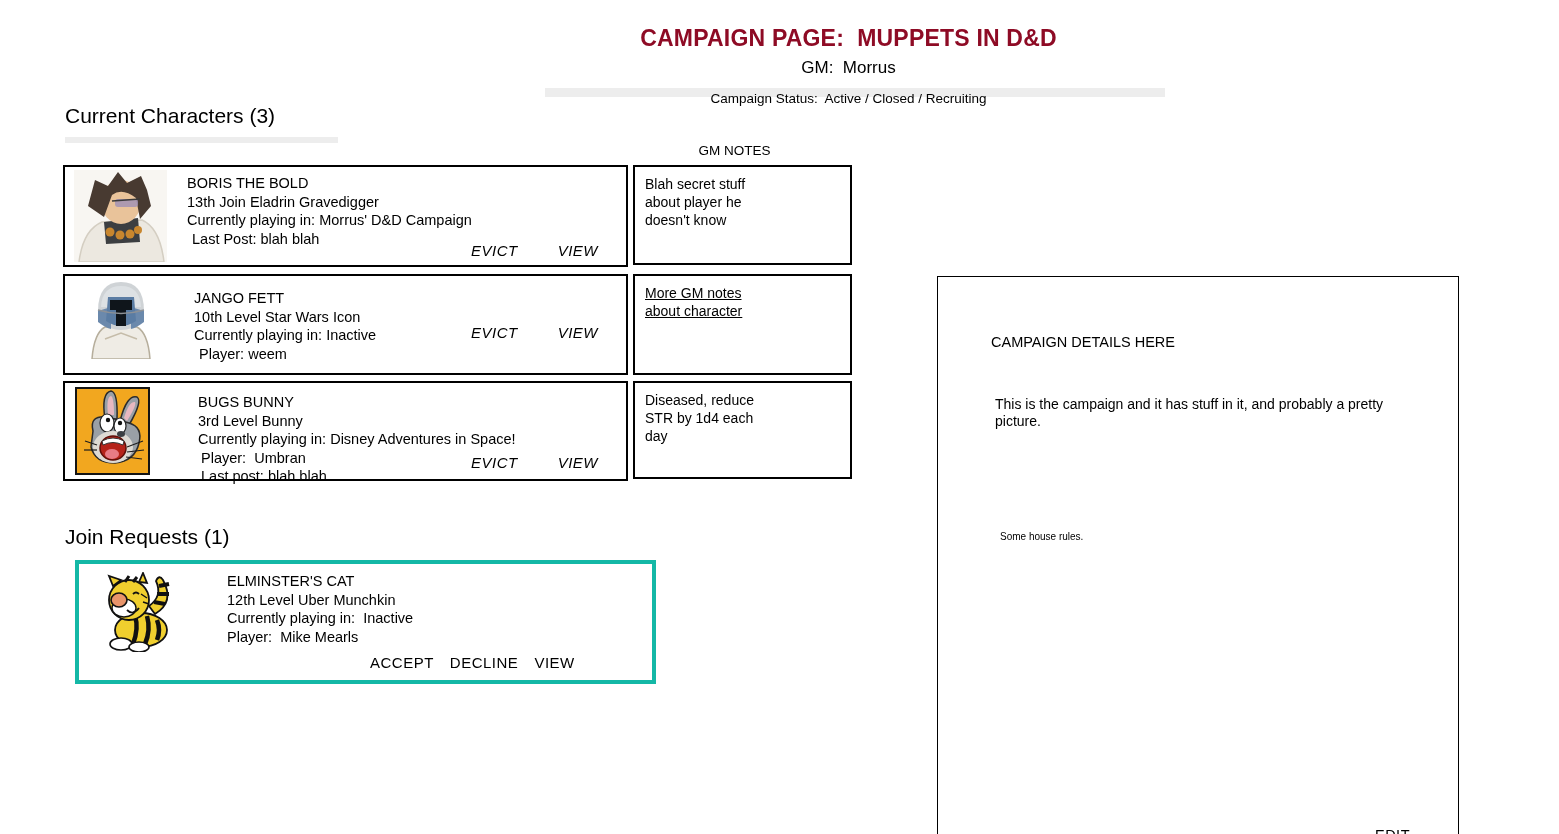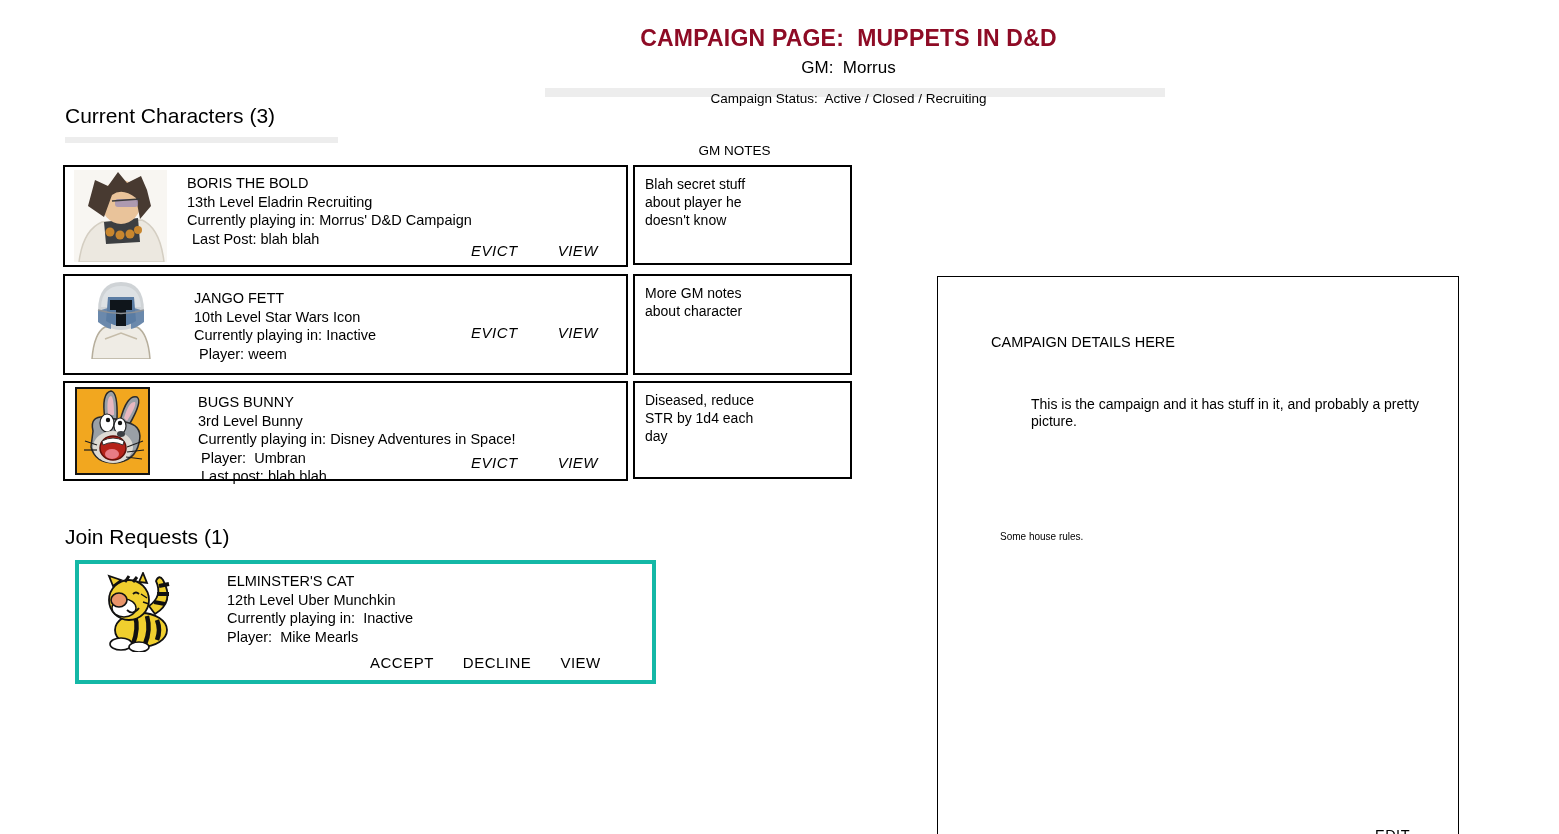--- a/index.html
+++ b/index.html
@@ -29,26 +29,26 @@
   .note-box{width:195px;border:2px solid #000;background:#fff;margin-left:5px;padding:8px 10px;font-size:14px;line-height:18px;box-sizing:content-box;}
   .note-text{width:128px;}
   .card-text{font-size:14.5px;line-height:18.5px;}
   .card-line{white-space:pre-wrap;}
   .actions{position:absolute;display:flex;gap:40px;font-size:15px;letter-spacing:.5px;font-style:italic;}
   .action{cursor:pointer;}
   .avatar{position:absolute;}
 
   
   .join-card{left:75px;top:560px;width:559px;height:116px;border:4px solid #14b8a6;position:relative;box-sizing:content-box;padding-left:14px;}
-  .join-actions{position:absolute;left:291px;bottom:9px;display:flex;gap:29px;font-size:15px;letter-spacing:.5px;}
+  .join-actions{position:absolute;left:291px;bottom:9px;display:flex;gap:16px;font-size:15px;letter-spacing:.5px;}
 
   
   .details-panel{left:937px;top:152px;width:520px;height:581px;border:1px solid #000;position:relative;box-sizing:content-box;}
   .details-title{position:absolute;left:53px;top:57px;font-size:14.5px;}
-  .details-desc{position:absolute;left:57px;top:119px;width:435px;font-size:14px;line-height:17px;margin-left:36px;}
+  .details-desc{position:absolute;left:57px;top:119px;width:435px;font-size:14px;line-height:17px;}
   .details-rules{position:absolute;left:62px;top:254px;font-size:10px;}
   .details-edit{position:absolute;right:48px;bottom:15px;font-size:14.5px;letter-spacing:.5px;cursor:pointer;}
 </style>
 </head>
 <body>
 
 <div class="abs header">
   <div class="page-title pre">CAMPAIGN PAGE:  MUPPETS IN D&amp;D</div>
   <div class="gm-line pre">GM:  Morrus</div>
   <div class="status-line">
@@ -74,21 +74,21 @@
         <rect x="41" y="29" width="23" height="8" rx="3" fill="#a293b4" opacity="0.85"></rect>
         <line x1="38" y1="31" x2="66" y2="29" stroke="#3a3a3a" stroke-width="1.5"></line>
         <circle cx="36" cy="62" r="4.5" fill="#c8862e"></circle>
           <circle cx="46" cy="65" r="4.5" fill="#c8862e"></circle>
         <circle cx="56" cy="64" r="4.5" fill="#c8862e"></circle>
           <circle cx="64" cy="60" r="4" fill="#c8862e"></circle>
       </svg>
     </span>
     <div class="card-text" style="padding:7px 0 0 122px;">
       <div class="card-line">BORIS THE BOLD</div>
-      <div class="card-line">13th Level Eladrin Recruiting</div>
+      <div class="card-line">13th Join Eladrin Gravedigger</div>
       <div class="card-line">Currently playing in: Morrus' D&amp;D Campaign</div>
       <div class="card-line" style="padding-left:5px;">Last Post: blah blah</div>
     </div>
     <div class="actions" style="right:28px;bottom:6px;">
       <span class="action">EVICT</span>
       <span class="action">VIEW</span>
     </div>
   </div>
   <div class="note-box" style="height:80px;">
     <div class="note-text">Blah secret stuff about player he doesn't know</div>
@@ -114,21 +114,21 @@
       <div class="card-line">JANGO FETT</div>
       <div class="card-line">10th Level Star Wars Icon</div>
       <div class="card-line">Currently playing in: Inactive</div>
       <div class="card-line" style="padding-left:5px;">Player: weem</div>
     </div>
     <div class="actions" style="right:28px;top:48px;">
       <span class="action">EVICT</span>
       <span class="action">VIEW</span>
     </div>
   </div>
-  <div class="note-box" style="height:81px;">
+  <div class="note-box" style="height:81px;text-decoration:underline;">
     <div class="note-text">More GM notes about character</div>
   </div>
 </div>
 
 <div class="abs row" style="top:381px;">
   <div class="char-card" style="height:96px;">
     <span class="avatar" style="left:10px;top:4px;border:2px solid #141414;display:block;width:71px;height:84px;">
       <svg width="71" height="84" viewBox="0 0 71 84">
         <rect width="71" height="84" fill="#f2a71f"></rect>
         <path d="M28,30 Q24,4 34,2 Q41,3 40,30 Z" fill="#9aa0a6" stroke="#2b2b2b" stroke-width="1.5"></path>

